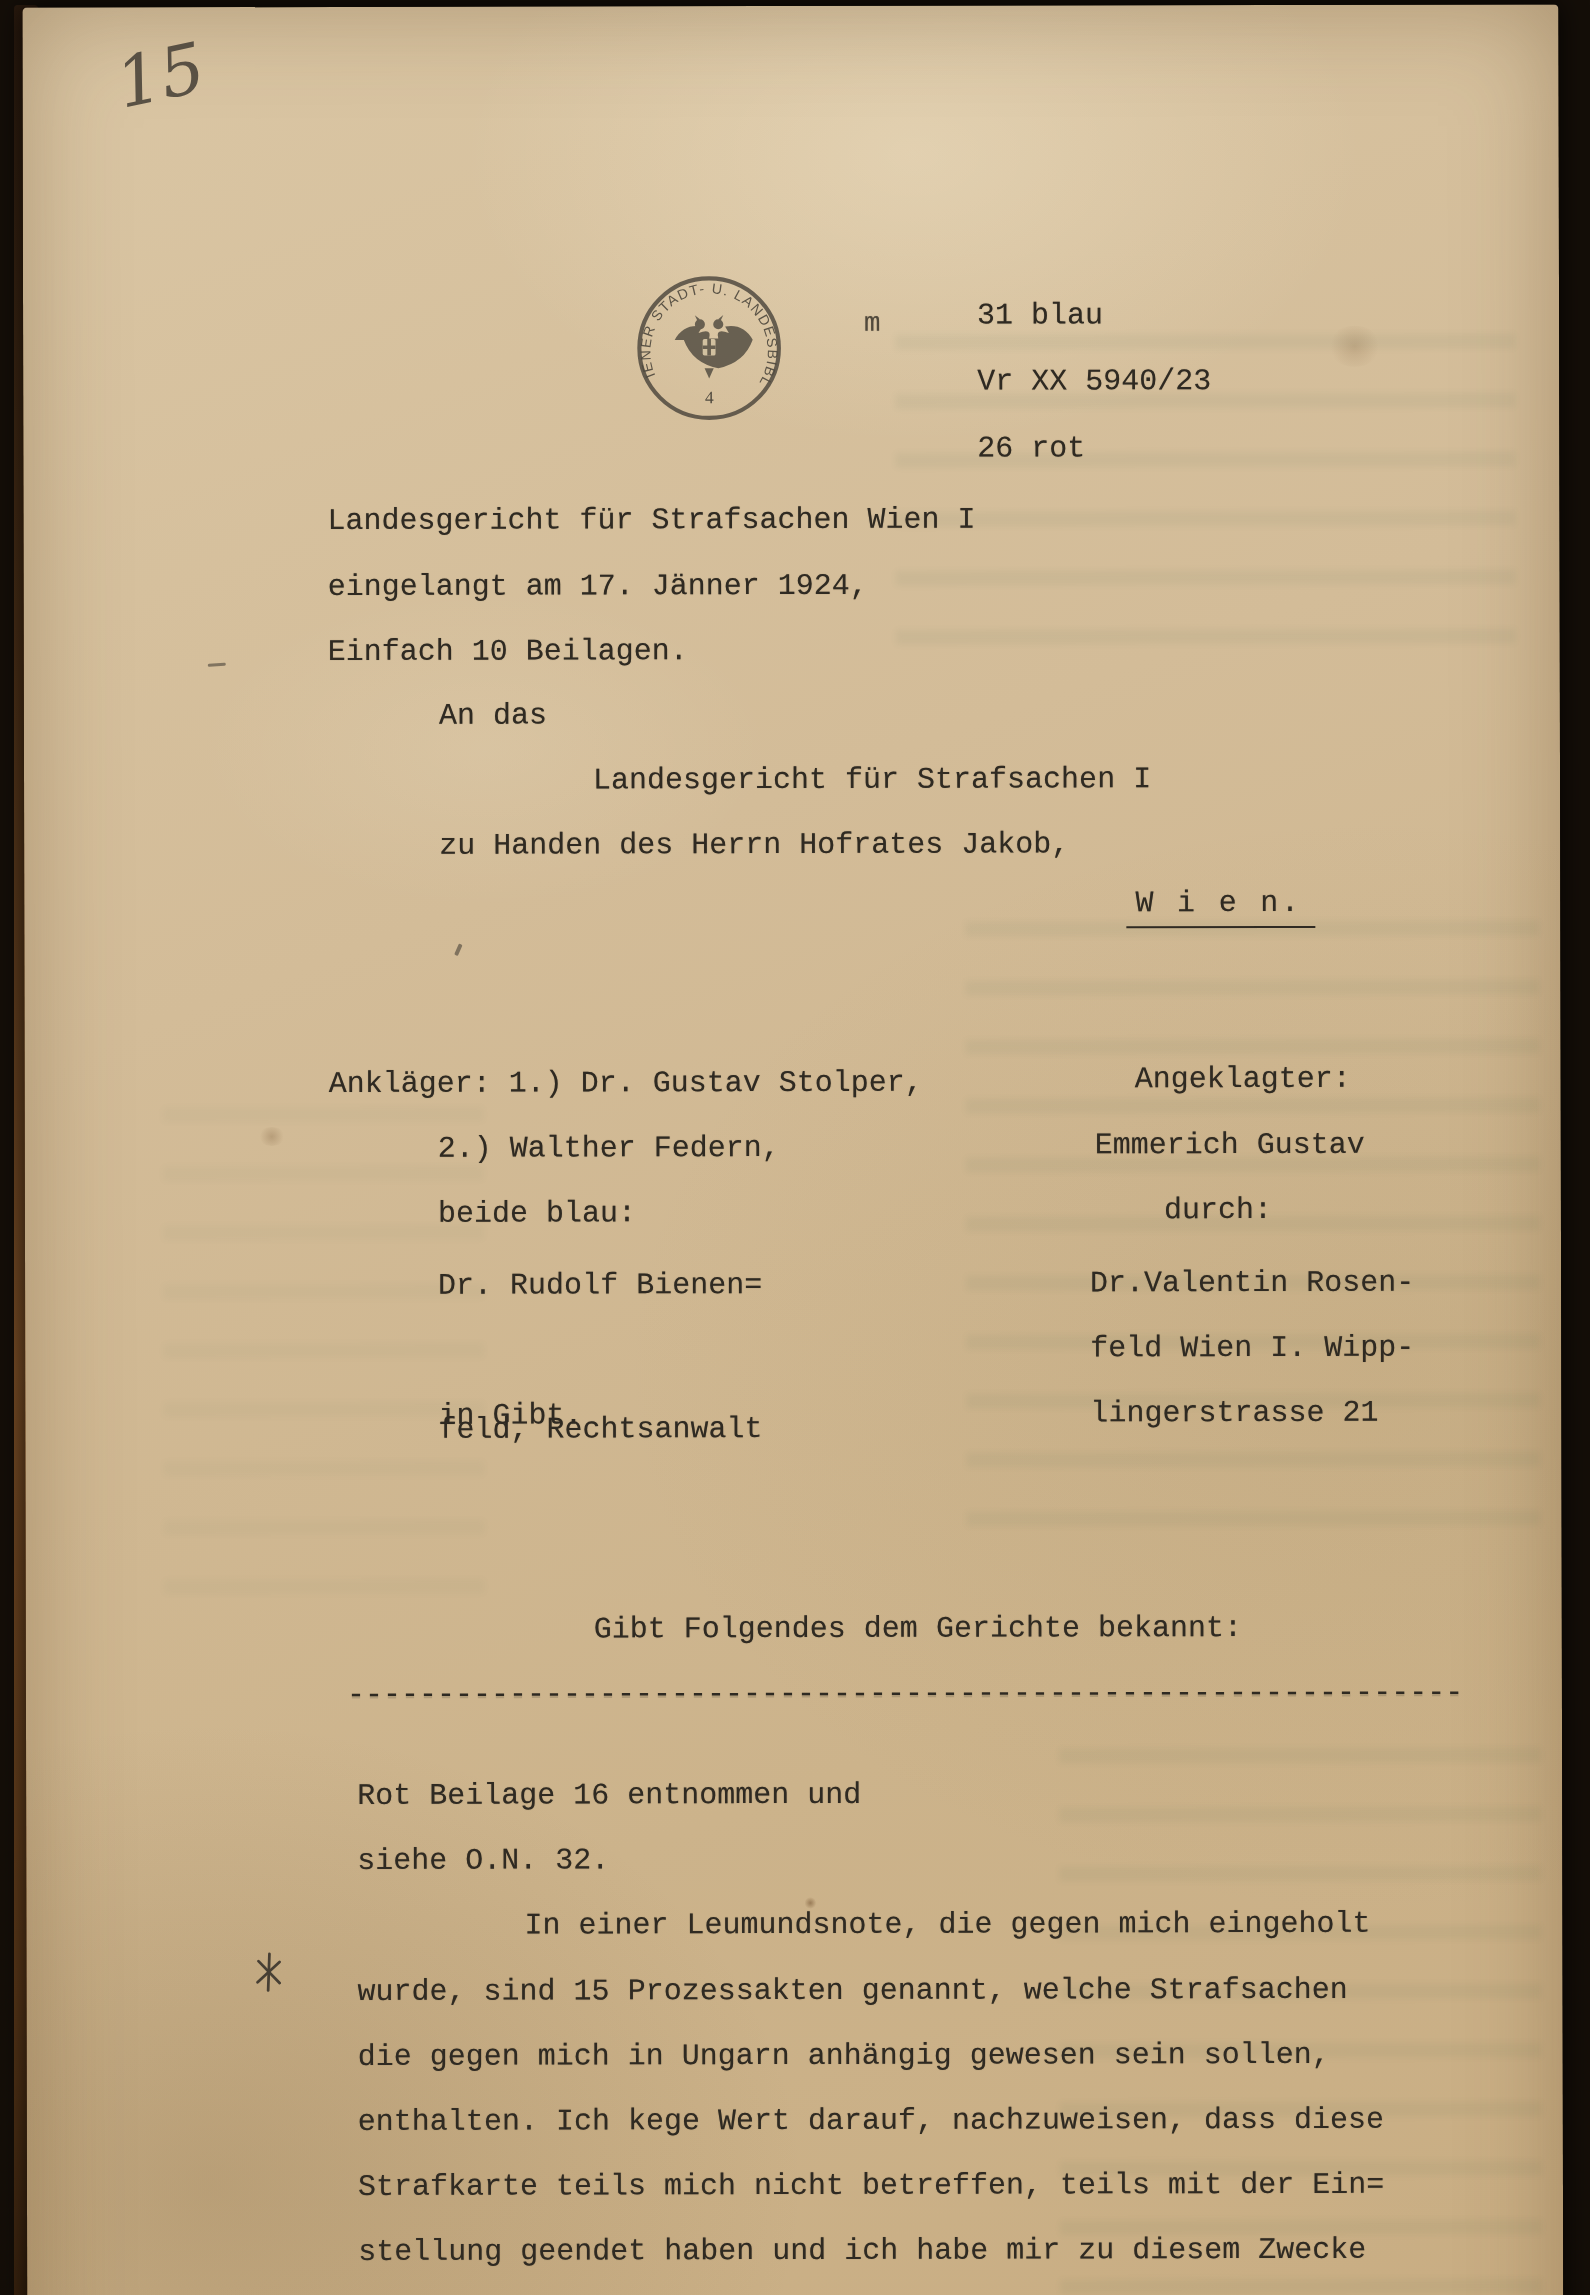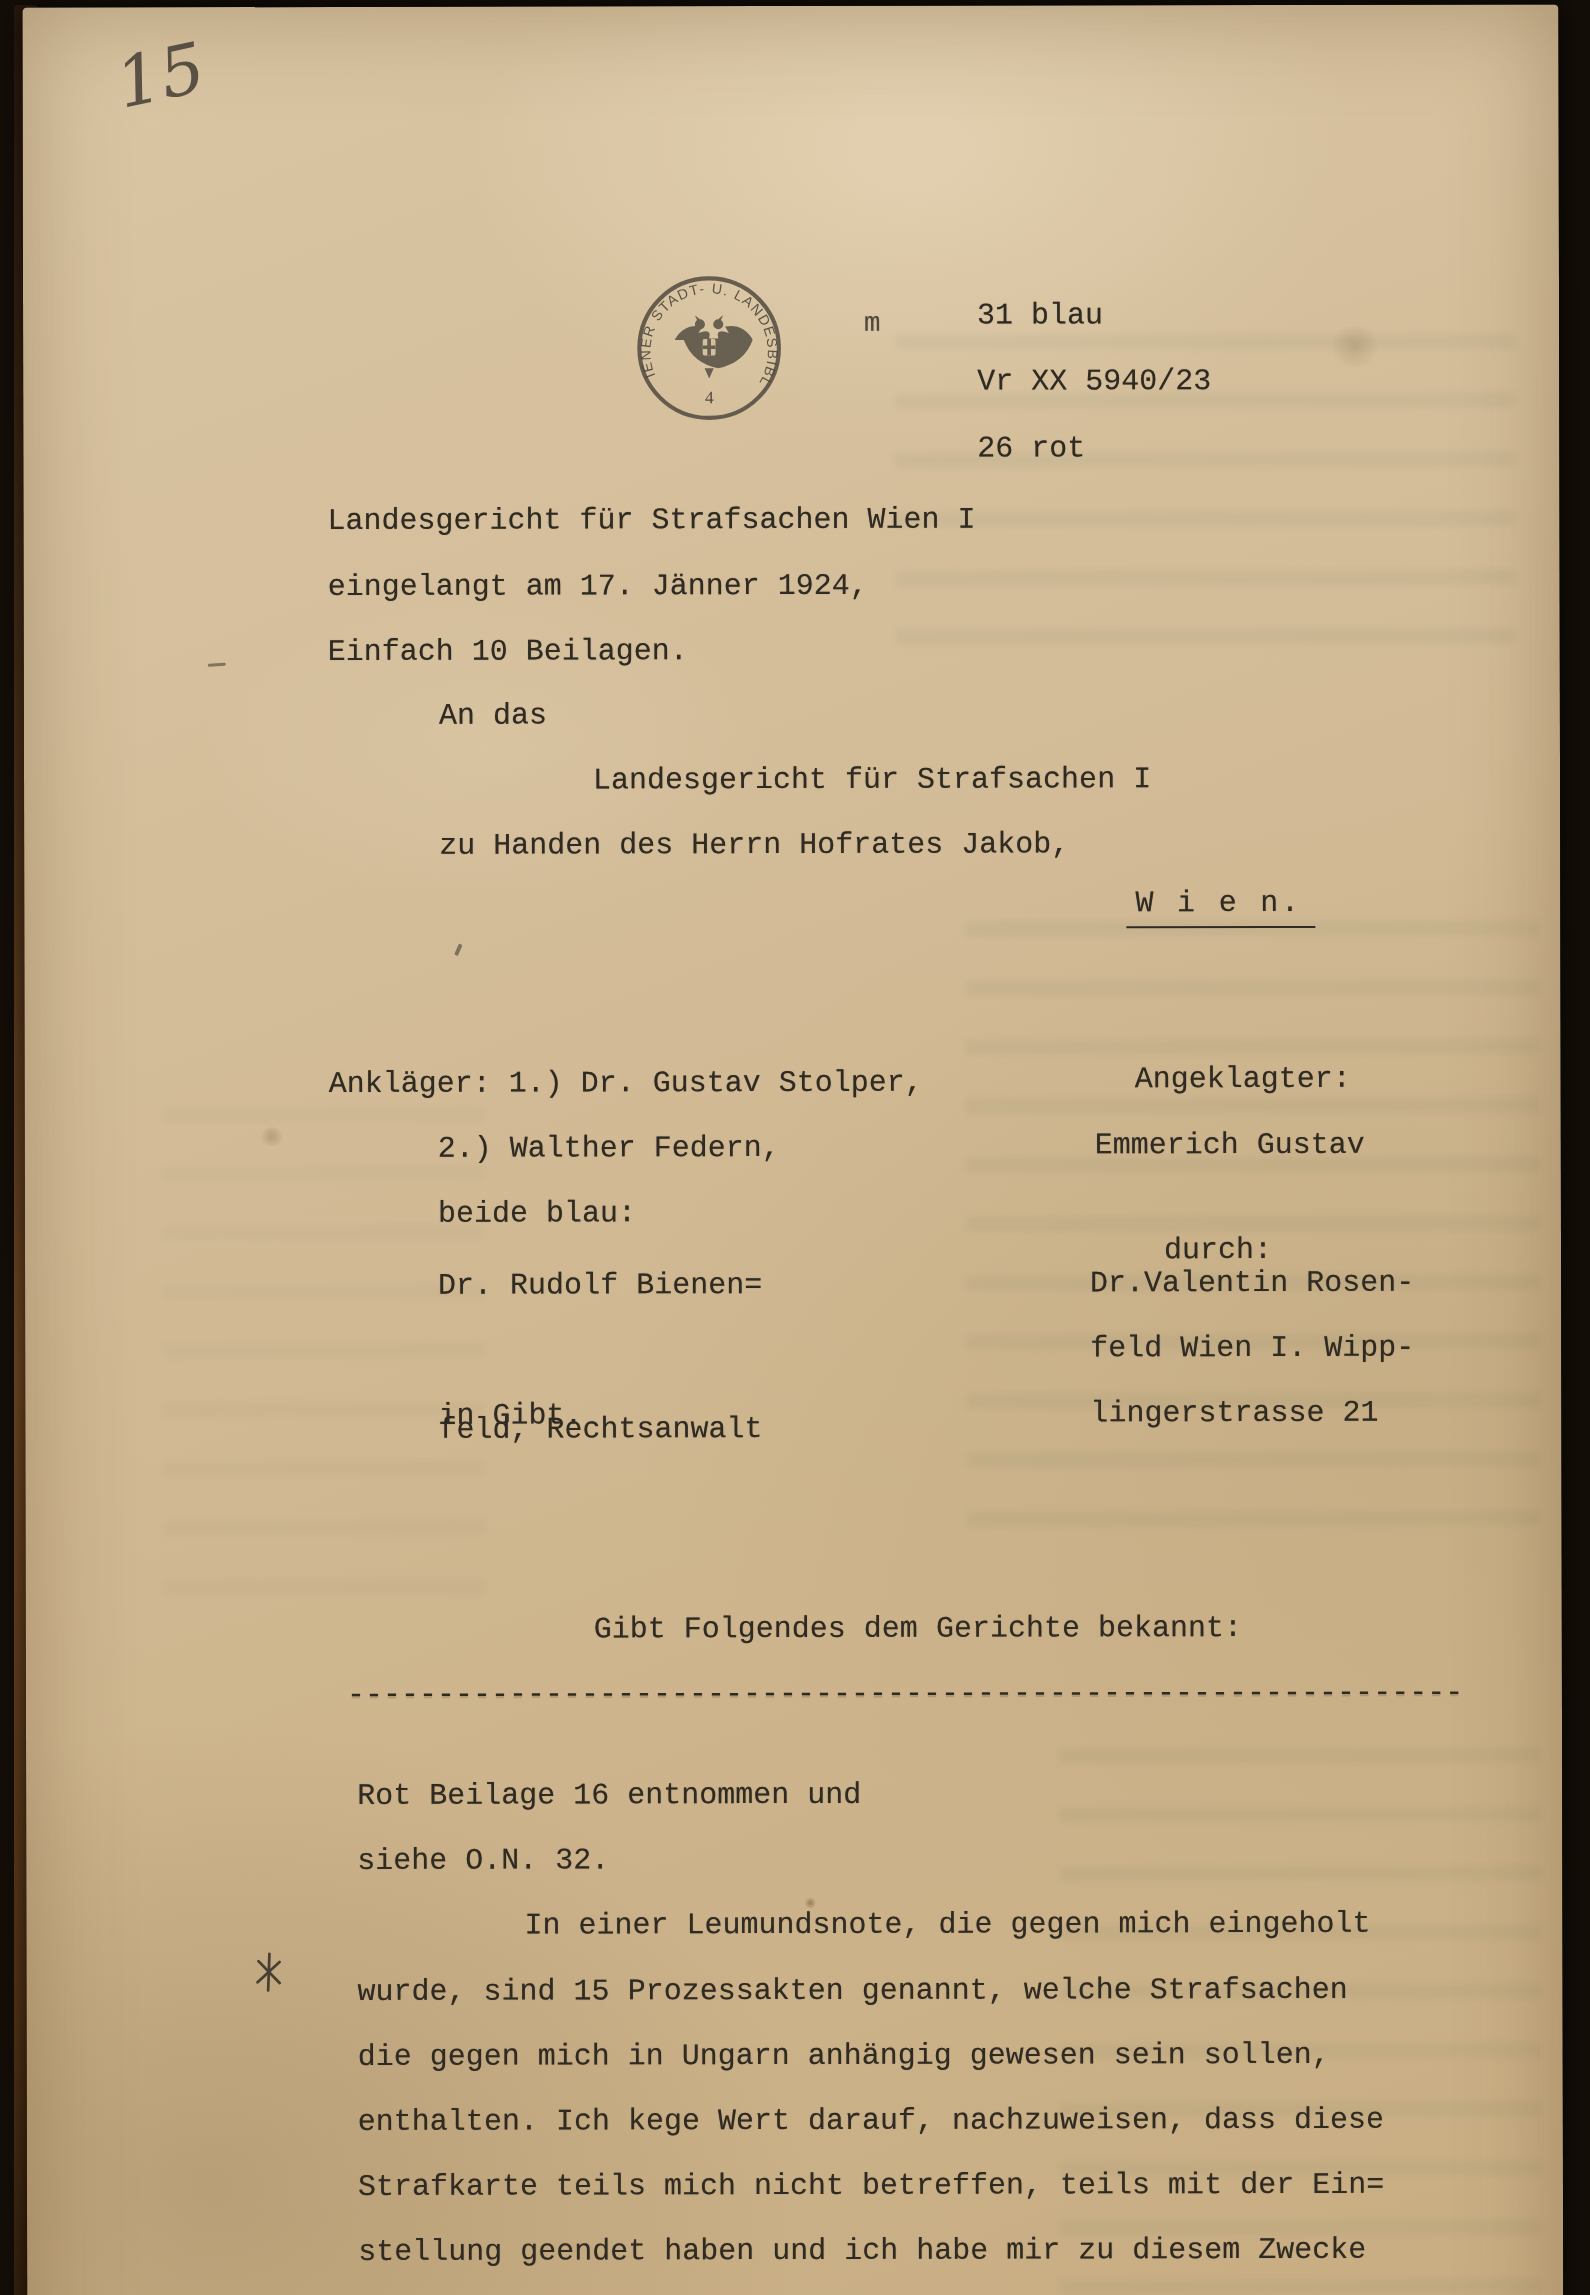--- a/index.html
+++ b/index.html
@@ -150,21 +150,21 @@
 
     <div class="tw" style="left:304px; top:1061px;">Ankläger: 1.) Dr. Gustav Stolper,</div>
     <div class="tw" style="left:413px; top:1126px;">2.) Walther Federn,</div>
     <div class="tw" style="left:413px; top:1191px;">beide blau:</div>
     <div class="tw" style="left:413px; top:1263px;">Dr. Rudolf Bienen=</div>
     <div class="tw" style="left:413px; top:1407px;">feld, Rechtsanwalt</div>
     <div class="tw" style="left:413px; top:1393px;">in Gibt.</div>
 
     <div class="tw" style="left:1070px; top:1058px;margin-left:40px;">Angeklagter:</div>
     <div class="tw" style="left:1070px; top:1124px;">Emmerich Gustav</div>
-    <div class="tw" style="left:1139px; top:1189px;margin-top:40px;">durch:</div>
+    <div class="tw" style="left:1139px; top:1189px;">durch:</div>
     <div class="tw" style="left:1065px; top:1262px;">Dr.Valentin Rosen-</div>
     <div class="tw" style="left:1065px; top:1327px;">feld Wien I. Wipp-</div>
     <div class="tw" style="left:1065px; top:1392px;">lingerstrasse 21</div>
 
     <div class="tw" style="left:568px; top:1607px;">Gibt Folgendes dem Gerichte bekannt:</div>
     <div class="tw divider" style="left:321px; top:1672px;">--------------------------------------------------------------</div>
 
     <div class="tw" style="left:331px; top:1773px;">Rot Beilage 16 entnommen und</div>
     <div class="tw" style="left:331px; top:1838px;">siehe O.N. 32.</div>
 

